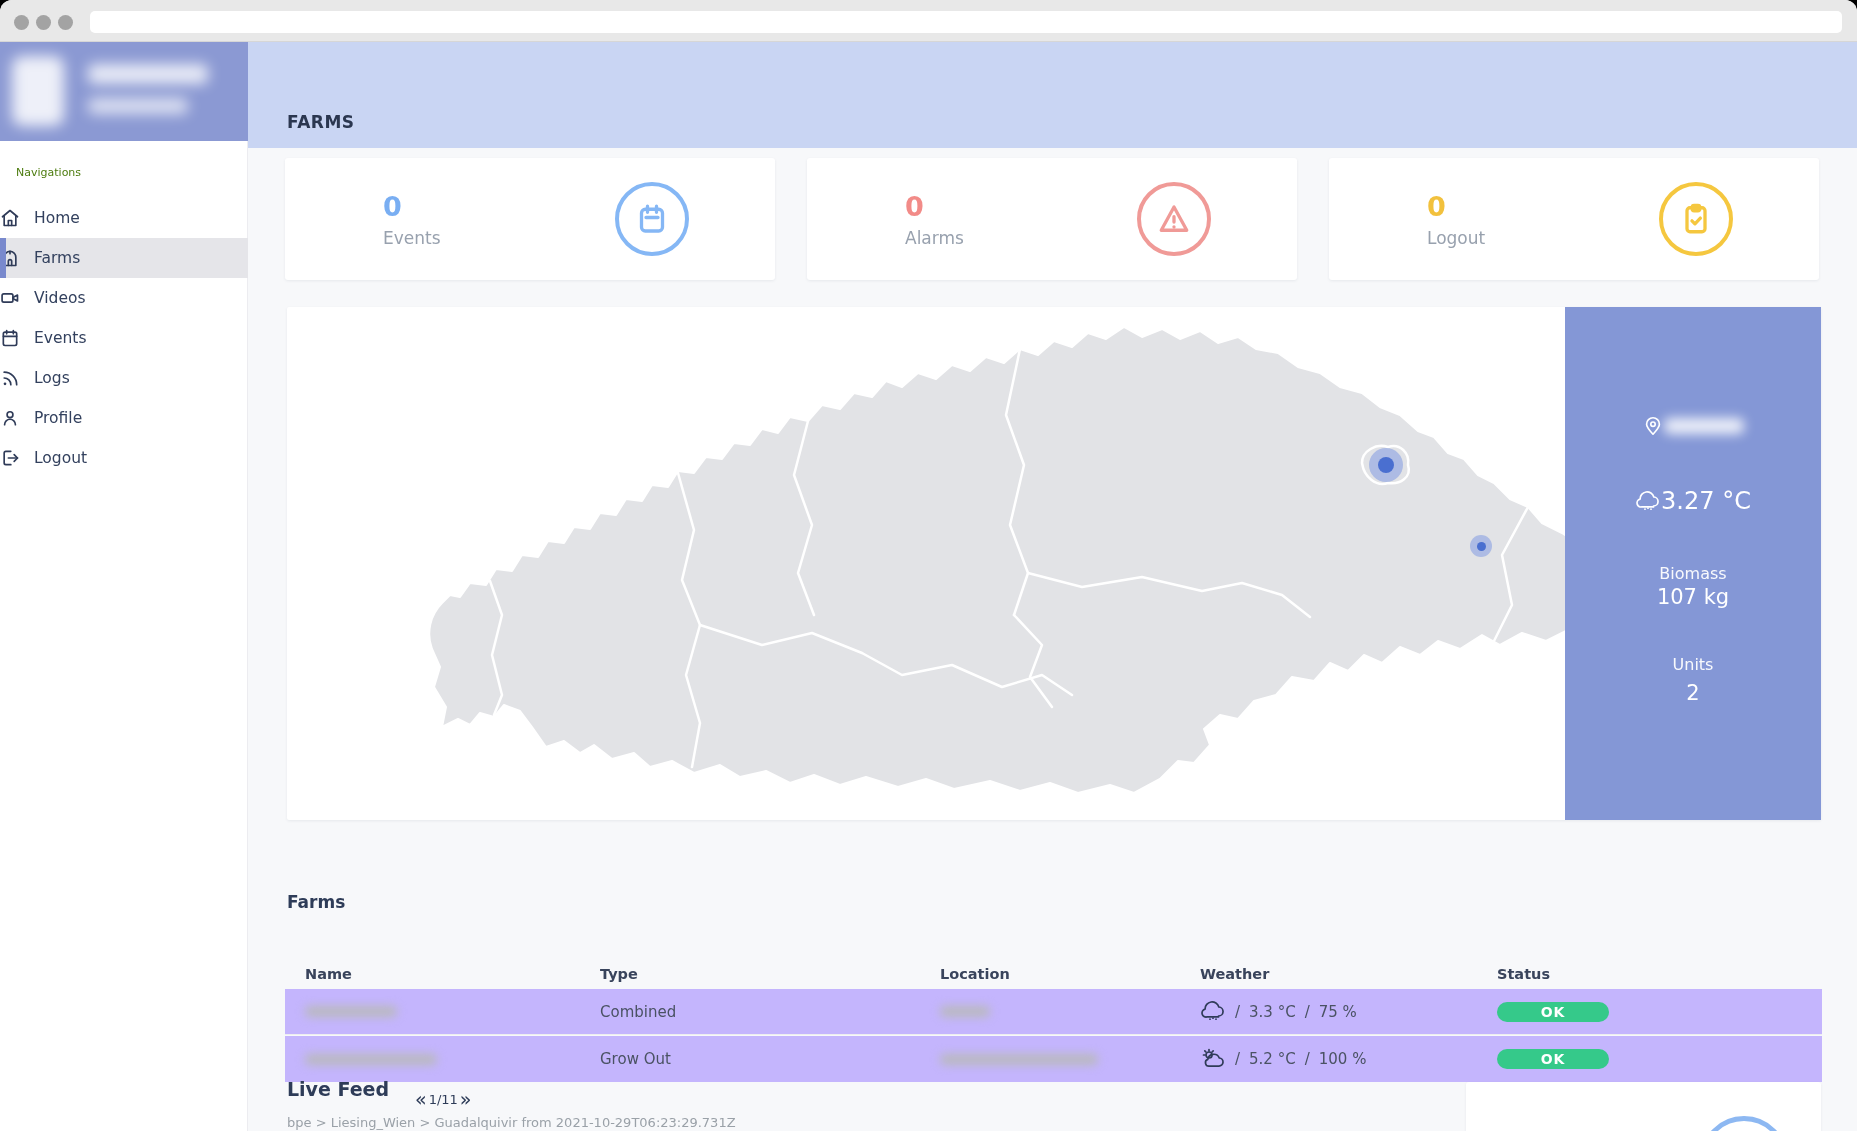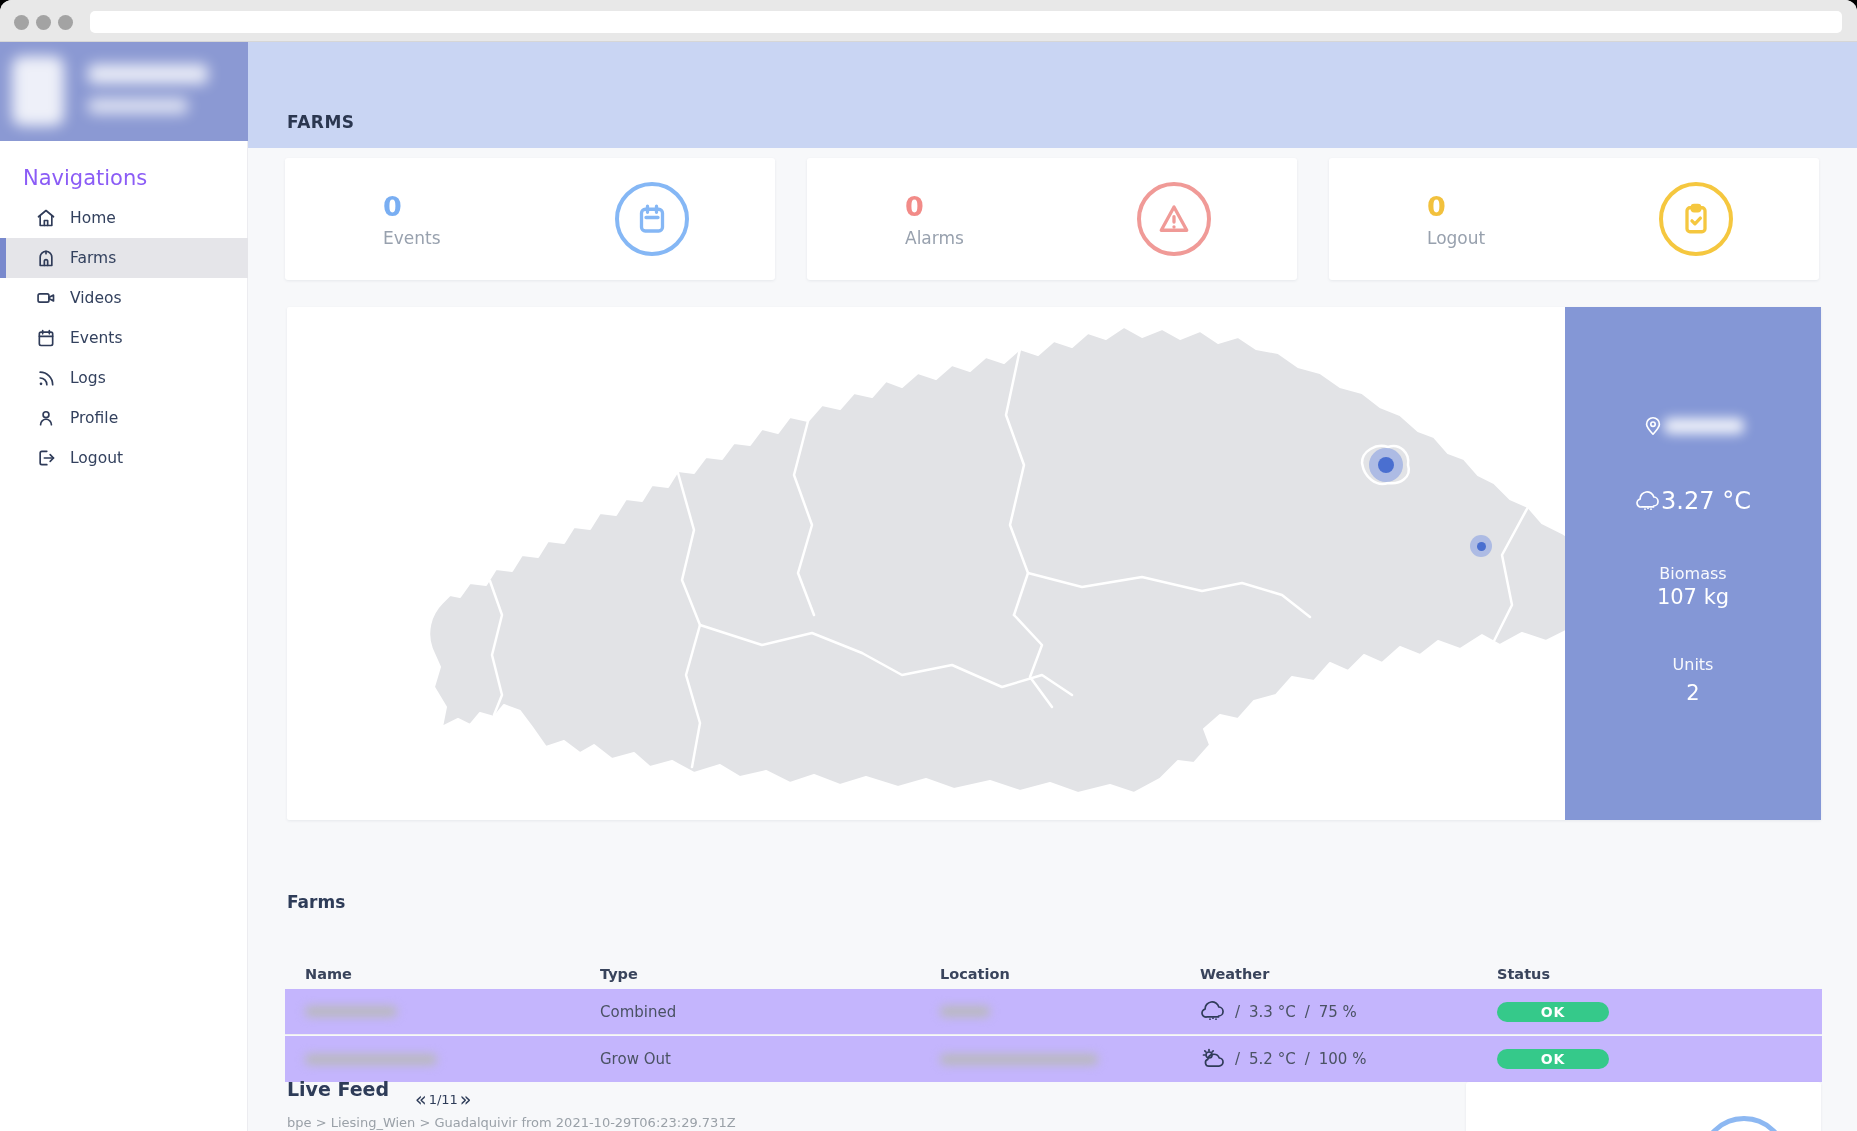--- a/index.html
+++ b/index.html
@@ -13,23 +13,23 @@
   .urlbar { position:absolute; left:90px; top:11px; width:1752px; height:22px; background:#fff; border-radius:5px; }
 
   .app { position:absolute; left:0; top:42px; width:1857px; height:1089px; background:#f7f8fa;border-radius:9px; }
 
   
   .sidebar { position:absolute; left:0; top:0; width:248px; height:1089px; background:#fff; border-right:1px solid #ececf0; }
   .logo-block { position:absolute; left:0; top:0; width:248px; height:99px; background:#8b99d3; overflow:hidden; }
   .logo-blob { position:absolute; left:12px; top:14px; width:52px; height:70px; background:rgba(255,255,255,.85); border-radius:10px; filter:blur(7px); }
   .logo-line1 { position:absolute; left:88px; top:22px; width:120px; height:20px; background:rgba(255,255,255,.8); border-radius:6px; filter:blur(7px); }
   .logo-line2 { position:absolute; left:88px; top:56px; width:100px; height:16px; background:rgba(255,255,255,.7); border-radius:6px; filter:blur(7px); }
-  .nav-header { position:absolute; left:16px; top:124px; font-size:21px; color:#8b5cf6;margin-left:7px; }
+  .nav-header { position:absolute; left:16px; top:124px; font-size:11px; color:#4d7c0f; }
   .nav { position:absolute; left:0; top:156px; width:248px; }
-  .nav-item { position:relative; height:40px; display:flex; align-items:center; gap:14px; padding-left:36px; color:#33415e; font-size:15.5px; cursor:pointer; }
+  .nav-item { position:relative; height:40px; display:flex; align-items:center; gap:14px; color:#33415e; font-size:15.5px; cursor:pointer; }
   .nav-item svg { width:20px; height:20px; stroke:#2f3b58; }
   .nav-item.active { background:#e5e5e9; }
   .nav-item.active::before { content:""; position:absolute; left:0; top:0; width:6px; height:100%; background:#7989cd; }
 
   
   .band { position:absolute; left:248px; top:0; width:1609px; height:106px; background:#c9d5f3; }
   .page-title { position:absolute; left:287px; top:70px; font-size:17px; font-weight:600; letter-spacing:.5px; color:#2b3750; }
 
   .card { position:absolute; background:#fff; border-radius:3px; box-shadow:0 1px 3px rgba(40,50,80,.08); }
   .stat-card { top:116px; height:122px; width:490px; display:flex; align-items:center; justify-content:space-between; padding:0 86px 0 98px; }

